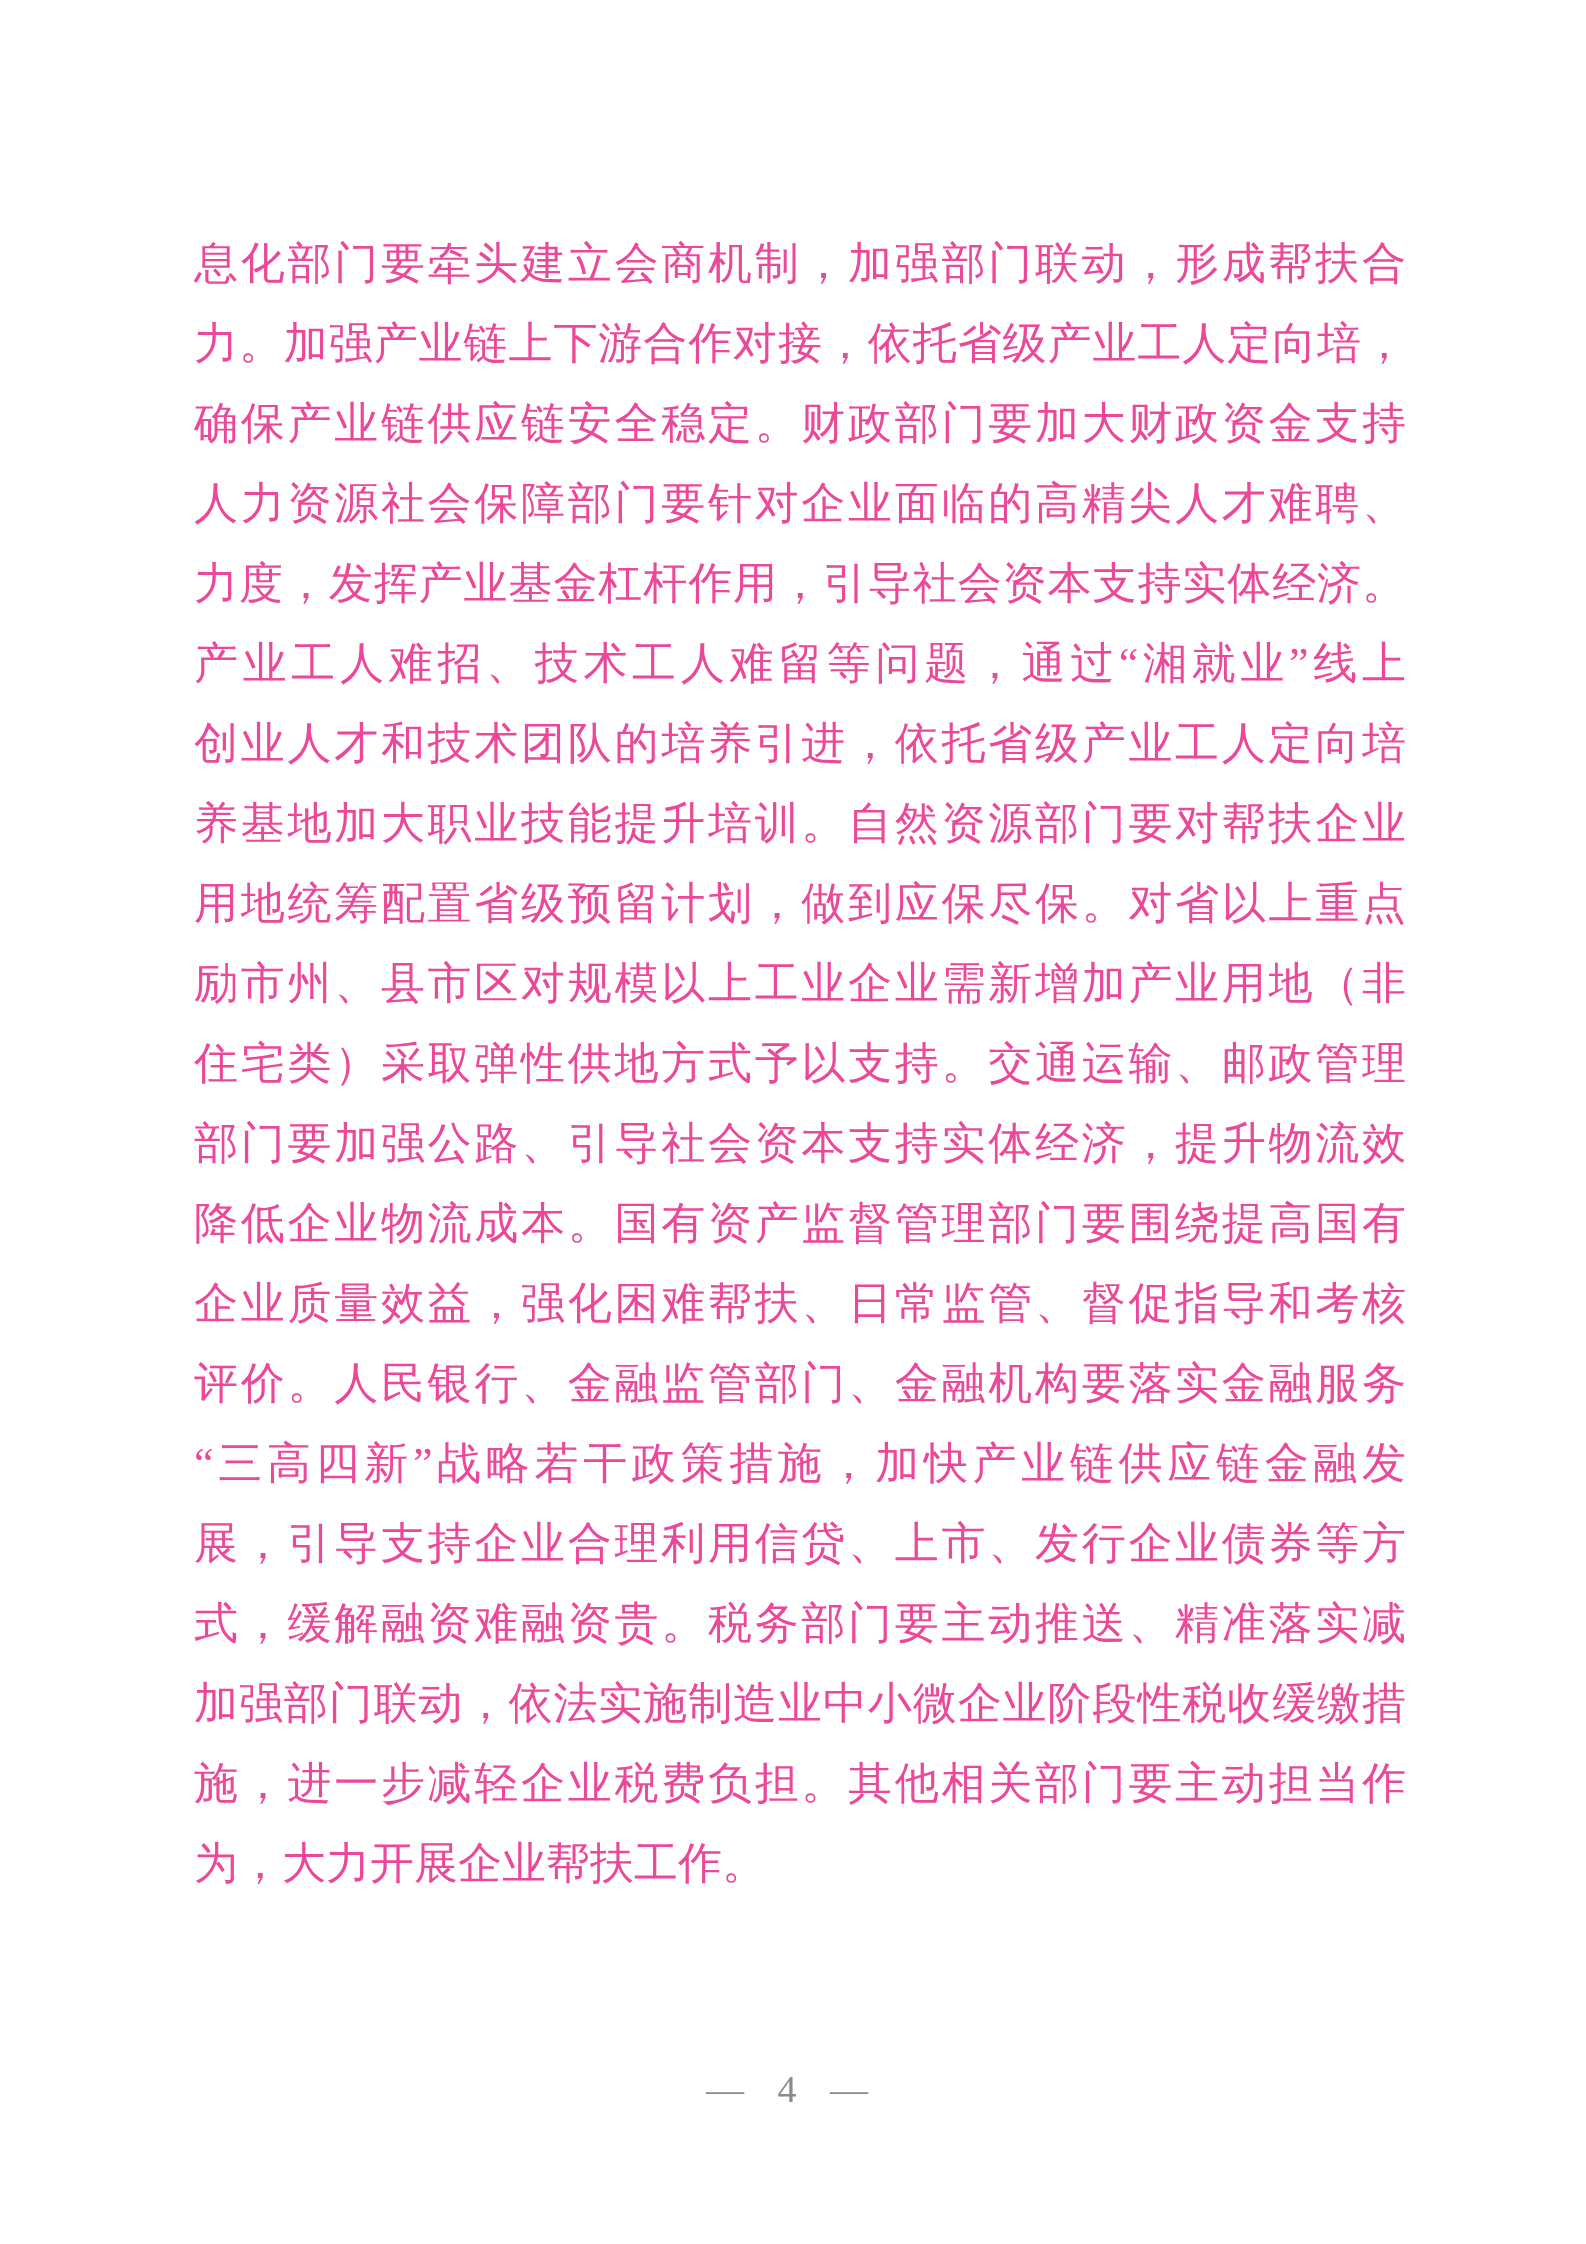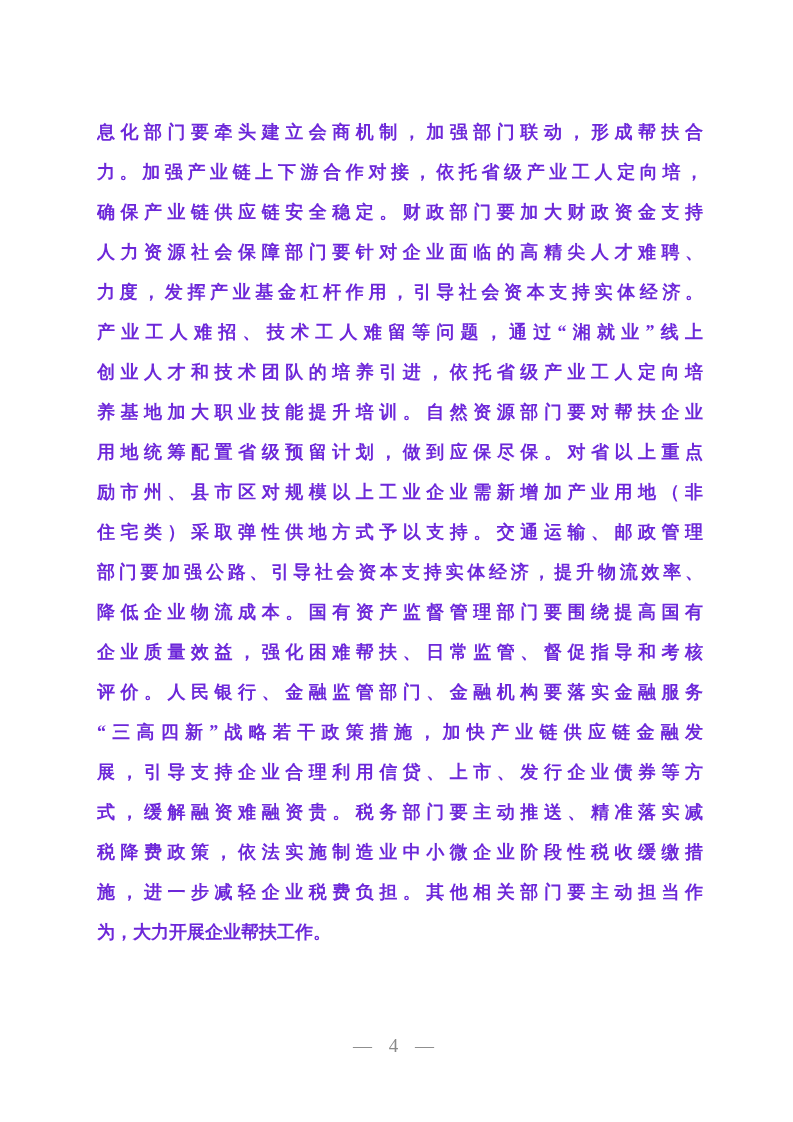--- a/index.html
+++ b/index.html
@@ -15,30 +15,29 @@
     overflow: hidden;
     font-family: "Liberation Serif", "DejaVu Serif", serif;
   }
   .doc-body {
     position: absolute;
     left: 97px;
     top: 112px;
     width: 606px;
   }
   .line {
-    font-size: 18px;
+    font-size: 22px;
     line-height: 40px;
     height: 40px;
-    color: #6d28d9;
+    color: #ec4899;
     text-align: justify;
     text-align-last: justify;
     -moz-text-align-last: justify;
     white-space: normal;
     overflow: hidden;
-    font-weight: bold;
   }
   .line.last {
     text-align: center;
     text-align-last: left;
     -moz-text-align-last: left;
   }
   .page-footer {
     position: absolute;
     left: 0;
     top: 1032px;
@@ -66,18 +65,18 @@
     <div class="line">用地统筹配置省级预留计划，做到应保尽保。对省以上重点</div>
     <div class="line">励市州、县市区对规模以上工业企业需新增加产业用地（非</div>
     <div class="line">住宅类）采取弹性供地方式予以支持。交通运输、邮政管理</div>
     <div class="line">部门要加强公路、引导社会资本支持实体经济，提升物流效率、</div>
     <div class="line">降低企业物流成本。国有资产监督管理部门要围绕提高国有</div>
     <div class="line">企业质量效益，强化困难帮扶、日常监管、督促指导和考核</div>
     <div class="line">评价。人民银行、金融监管部门、金融机构要落实金融服务</div>
     <div class="line">“三高四新”战略若干政策措施，加快产业链供应链金融发</div>
     <div class="line">展，引导支持企业合理利用信贷、上市、发行企业债券等方</div>
     <div class="line">式，缓解融资难融资贵。税务部门要主动推送、精准落实减</div>
-    <div class="line">税降费政策，依法实施制造业中小微企业阶段性税收缓缴措</div>
+    <div class="line">加强部门联动，依法实施制造业中小微企业阶段性税收缓缴措</div>
     <div class="line">施，进一步减轻企业税费负担。其他相关部门要主动担当作</div>
     <div class="line last">为，大力开展企业帮扶工作。</div>
   </div>
   <div class="page-footer">— 4 —</div>
 </div>
 
 </body></html>

